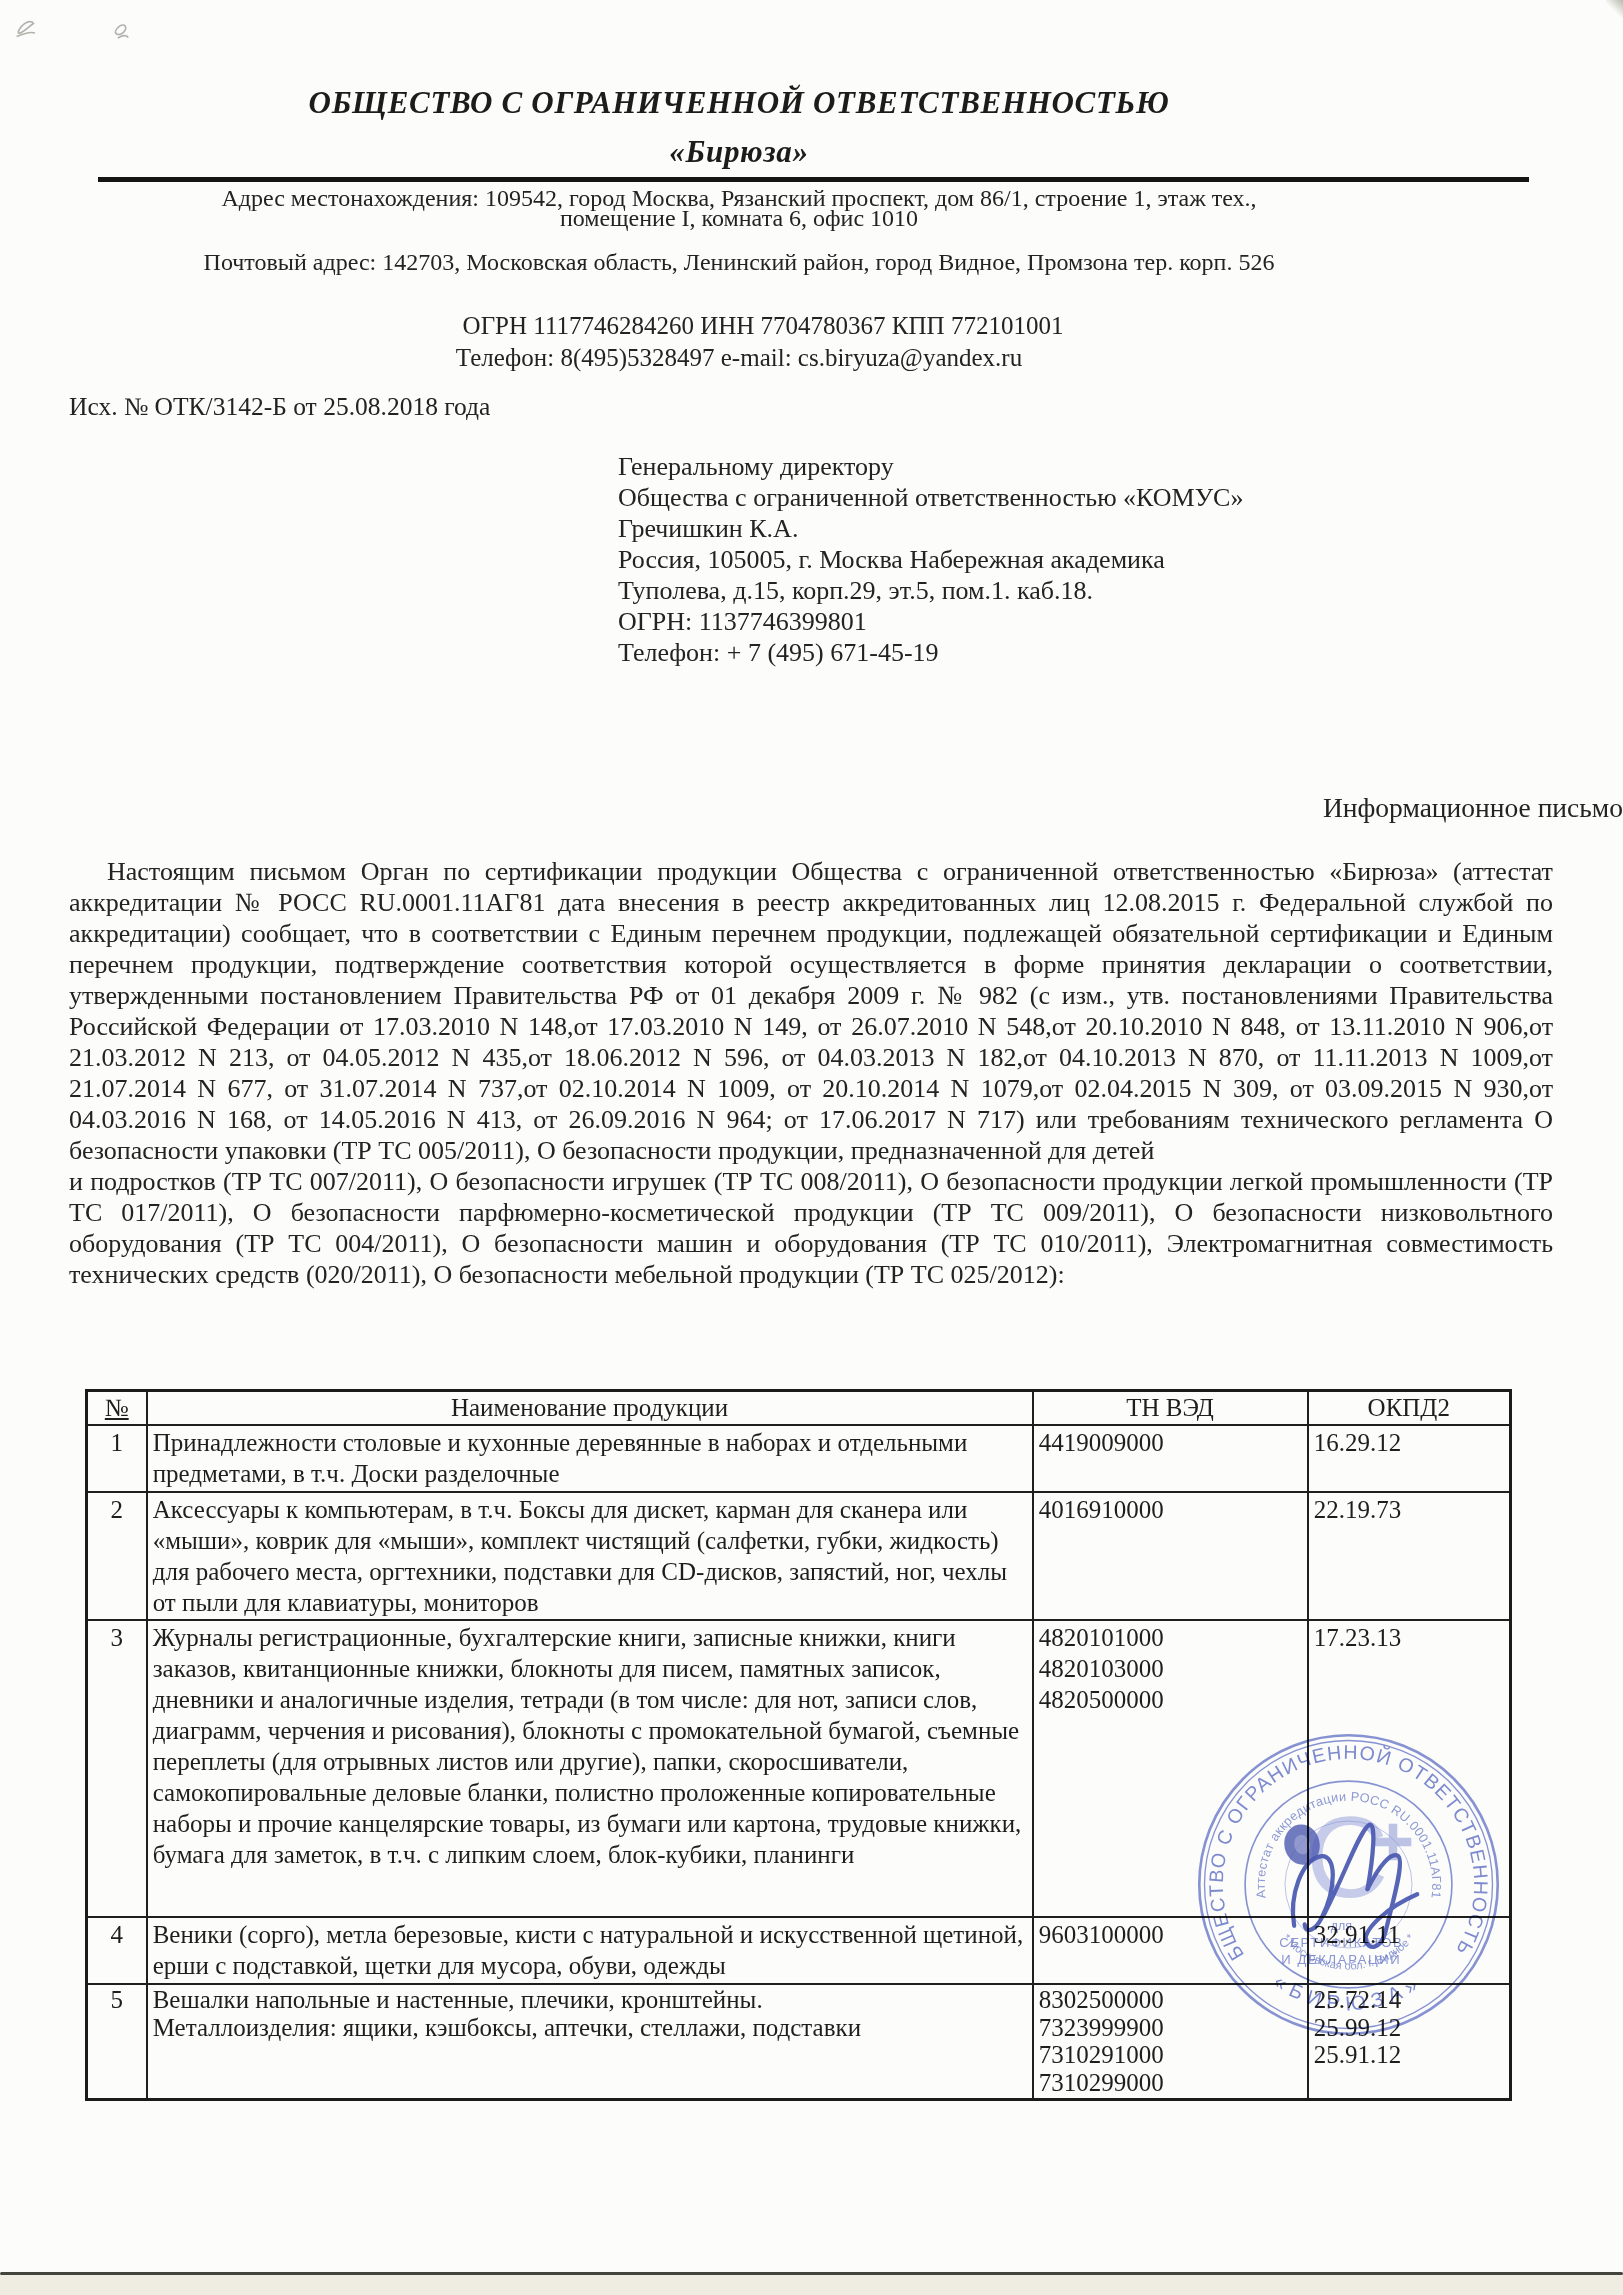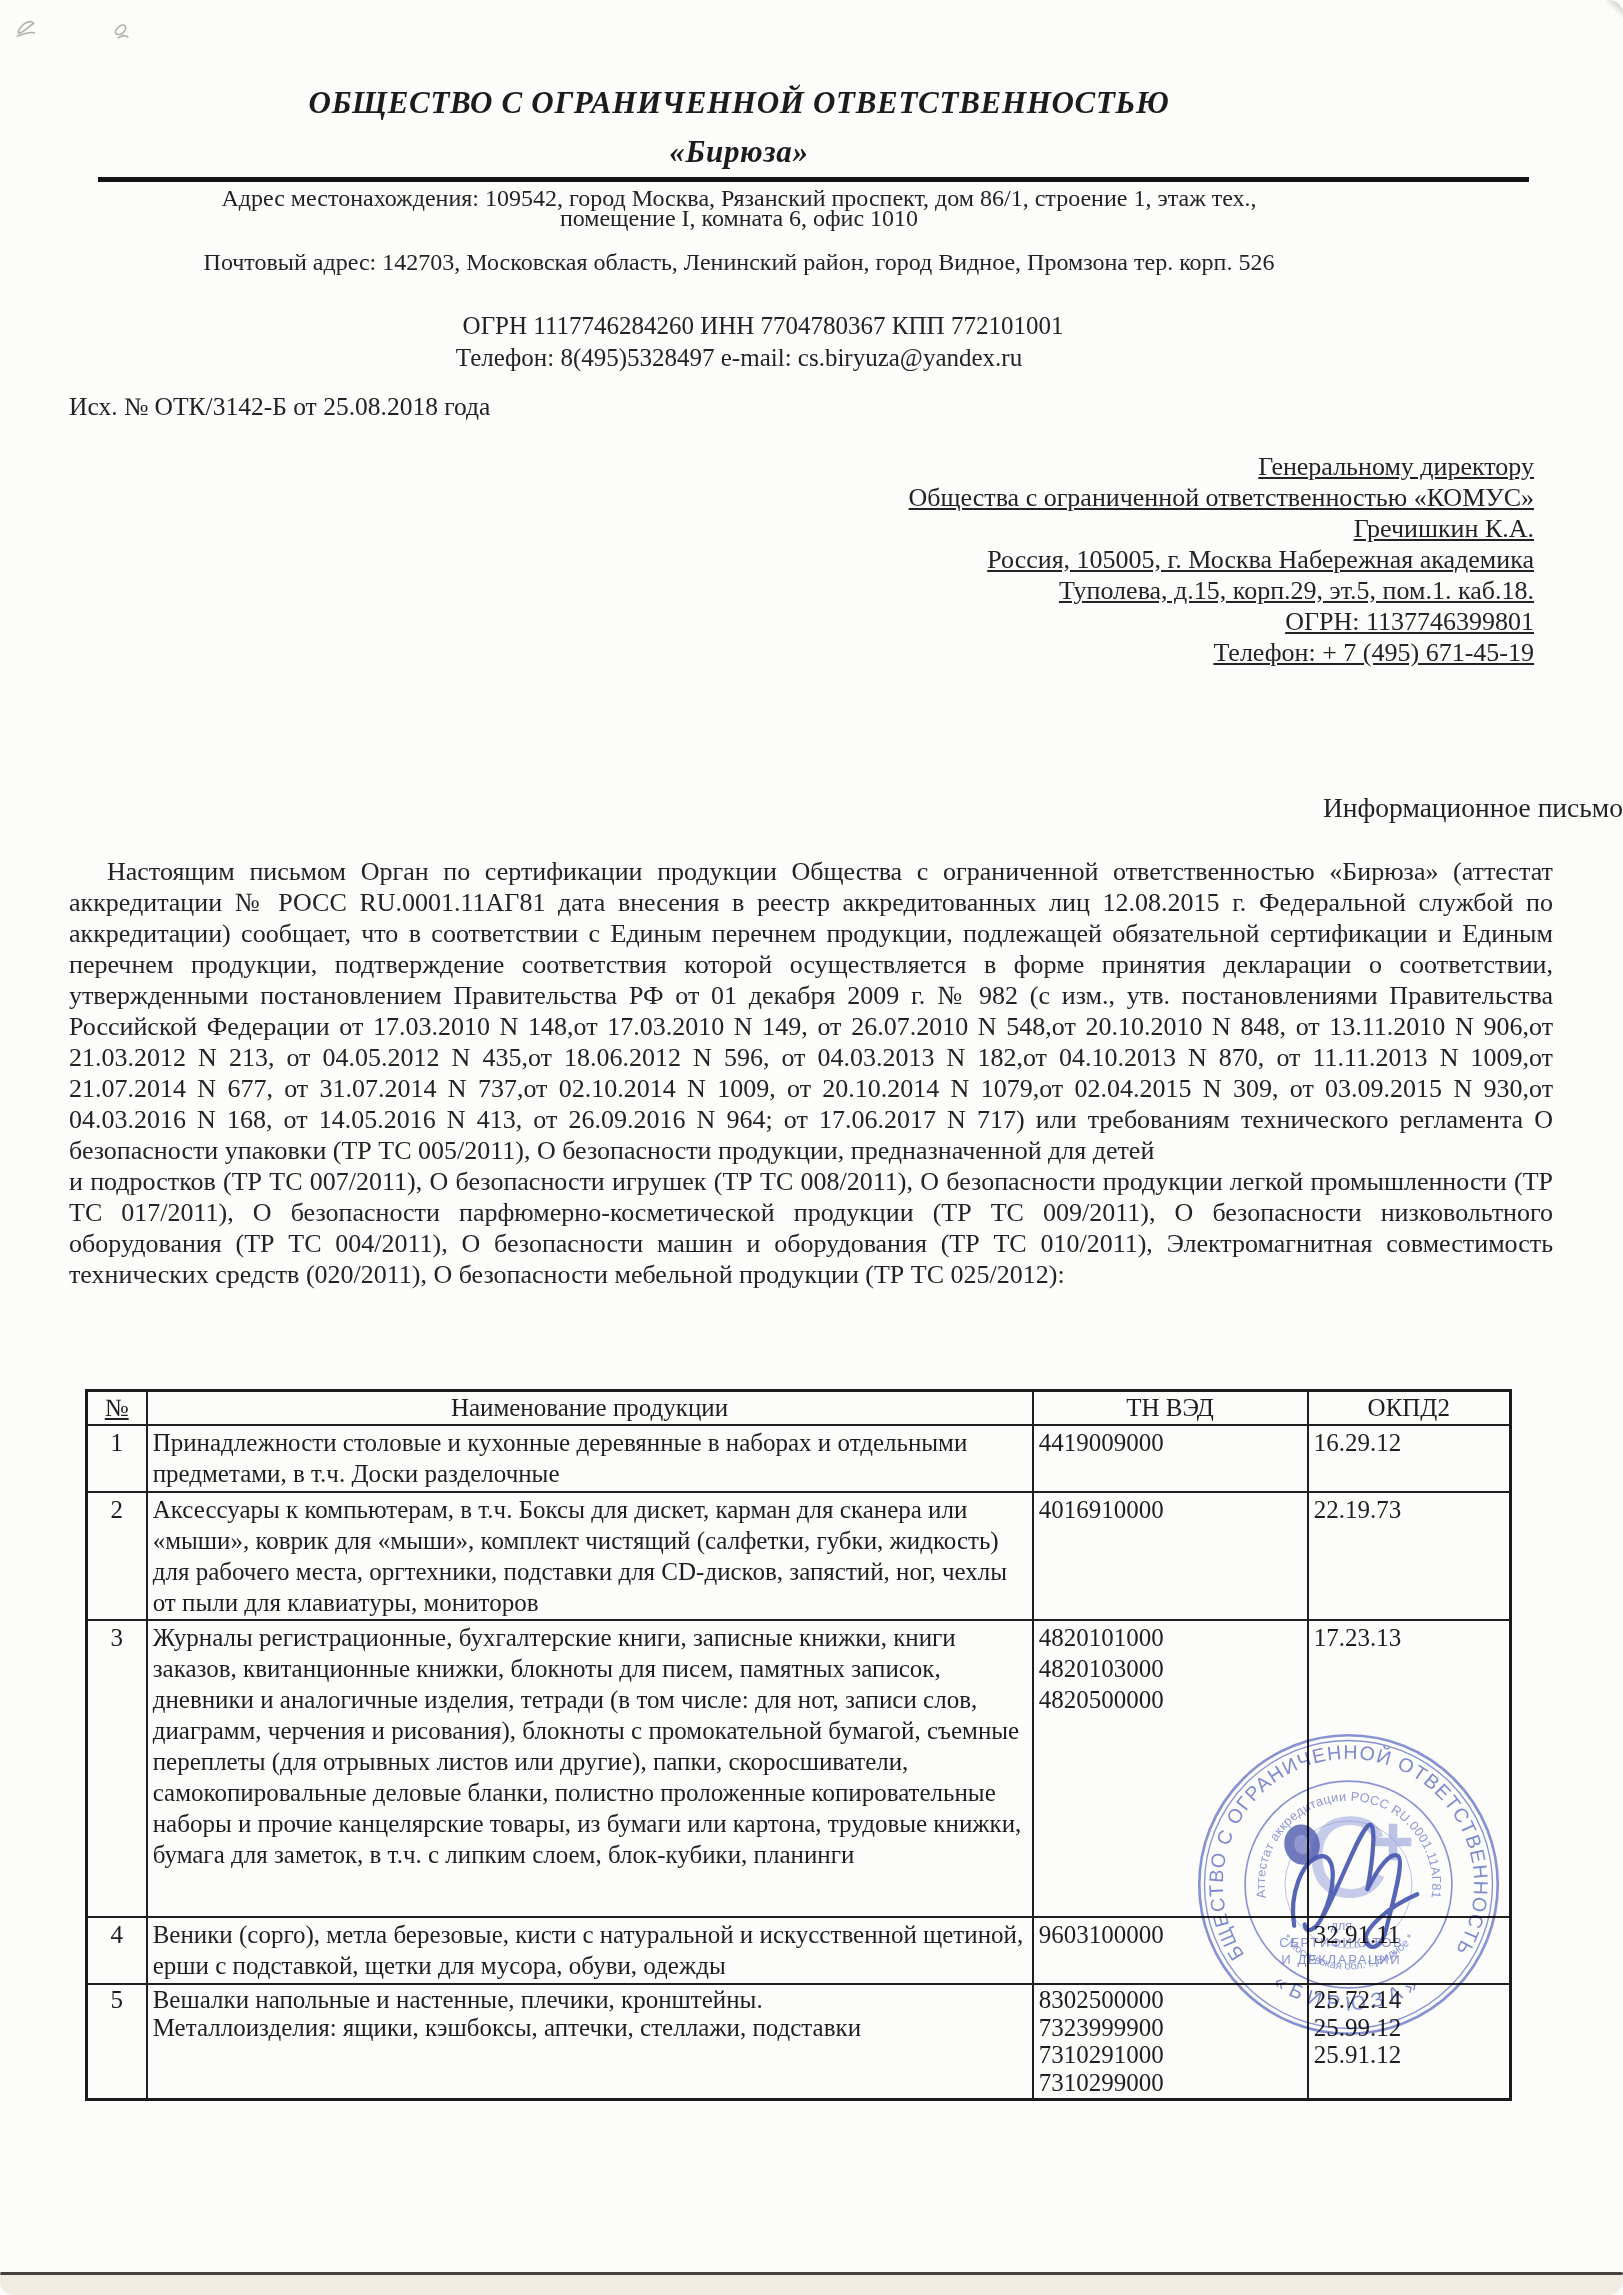--- a/index.html
+++ b/index.html
@@ -1,25 +1,25 @@
 <!DOCTYPE html>
 <html style="font-size:10.5px"><head>
 <meta charset="utf-8">
 <style>
   html,body{margin:0;padding:0;background:#fcfcfa;}
   .page{position:relative;width:1623px;height:2295px;background:#fcfcfa;overflow:hidden;
-        font-family:"Liberation Serif",serif;color:#232323;border-radius:14px;}
+        font-family:"Liberation Serif",serif;color:#232323;}
   .abs{position:absolute;}
   .hdr-center{left:0;width:1478px;text-align:center;}
   .title-line{font-weight:bold;font-style:italic;font-size:31px;line-height:39px;letter-spacing:0.7px;color:#1c1c1c;}
   .rule{left:98px;top:177px;width:1431px;height:4.6px;background:#151515;}
   .addr-line{font-size:24px;line-height:29px;}
   .reg-line{font-size:25px;line-height:31px;}
   .outgoing{left:69px;top:391px;font-size:25.5px;line-height:31px;}
-  .recipient{right:89px;top:451px;width:916px;text-align:right;font-size:26px;line-height:31px;text-decoration:underline;}
+  .recipient{right:89px;top:451px;width:916px;font-size:26px;line-height:31px;}
   .heading{left:0;top:790px;width:1623px;text-align:right;font-size:27.5px;line-height:35px;}
   .paras{left:69px;top:856px;width:1484px;font-size:26px;line-height:31px;text-align:justify;}
   .para1{text-indent:38px;margin:0;}
   .para2{margin:0;}
   table.products{position:absolute;left:85px;top:1389px;border-collapse:collapse;table-layout:fixed;
         width:1424px;font-size:25px;line-height:31px;color:#1e1e1e;}
   table.products td,table.products th{border:2px solid #1f1f1f;vertical-align:top;font-weight:normal;
         padding:1.3px 5.2px;overflow:hidden;}
   table.products{border:3.3px solid #1b1b1b;}
   tr.hdr{height:33px;}

